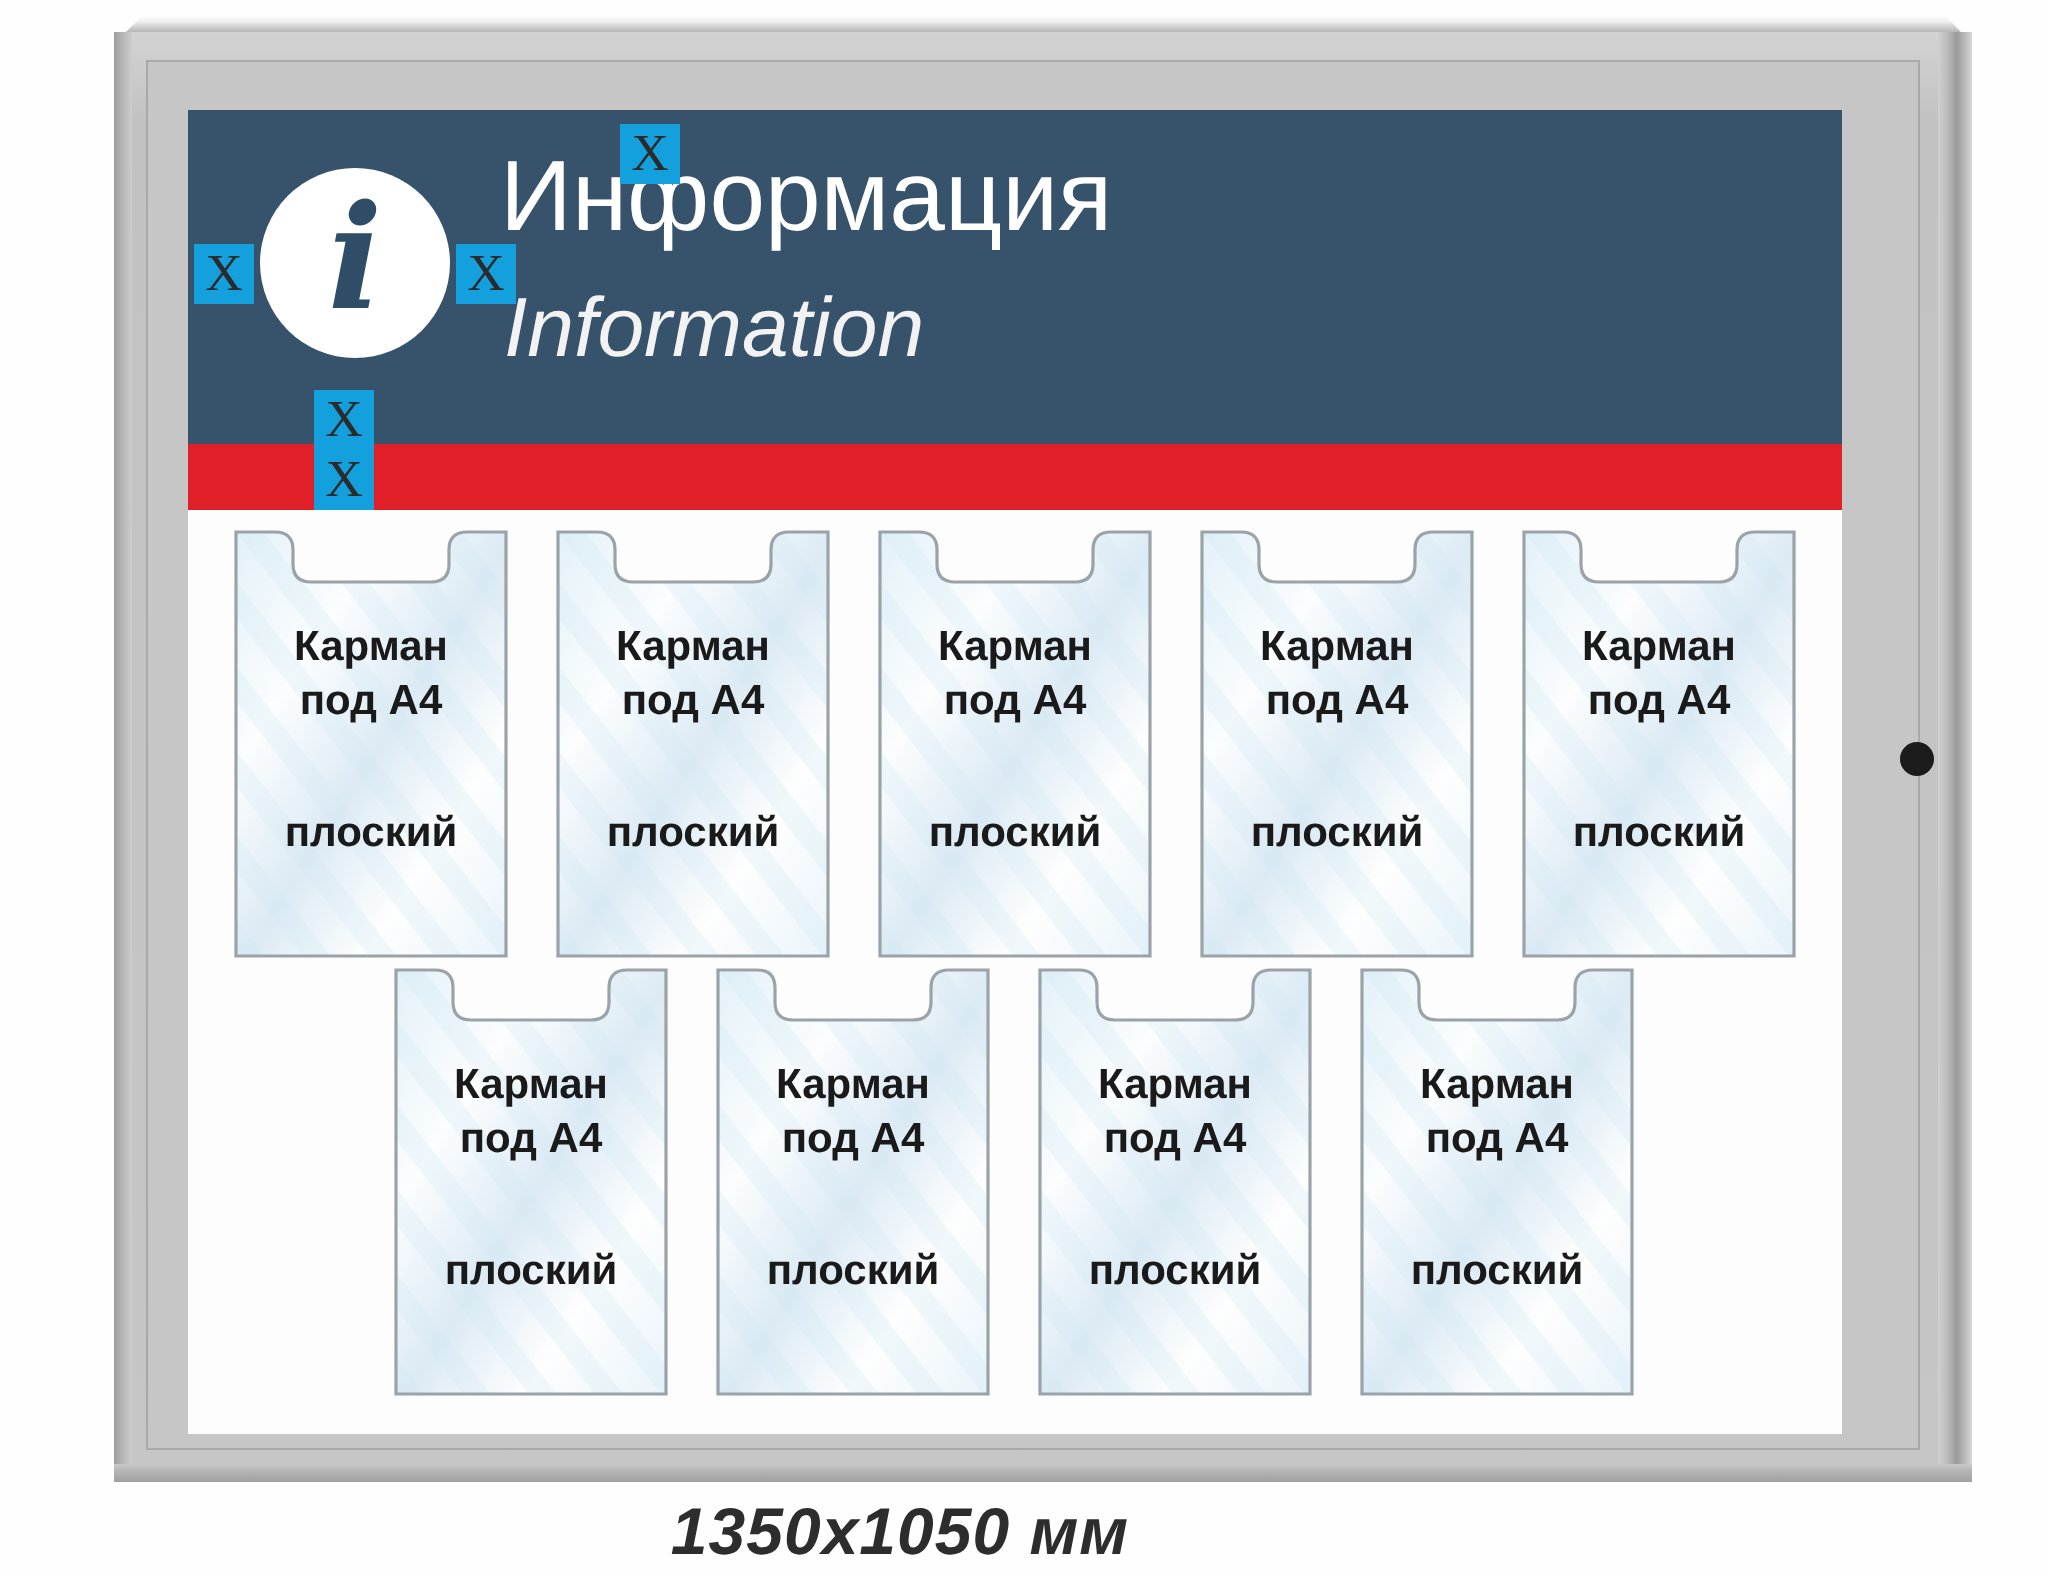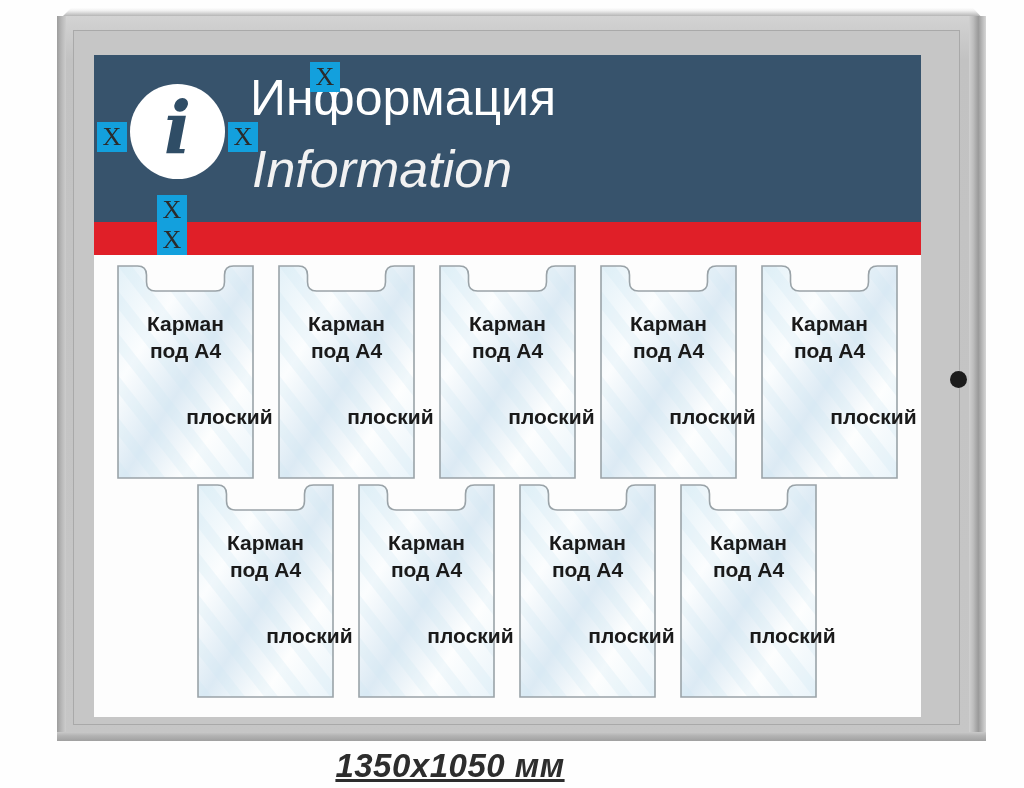--- a/index.html
+++ b/index.html
@@ -145,21 +145,21 @@
     font-weight: 300;
     color: #ffffff;
     letter-spacing: 0px;
     white-space: nowrap;
     line-height: 1.05;
   }
   .title-sub {
     position: absolute;
     left: 158px;
     top: 87px;
-    font-size: 52px;
+    font-size: 42px;
     font-style: italic;
     font-weight: 400;
     color: #f2f2f2;
     white-space: nowrap;
     line-height: 1.05;
   }
 
   
   .x-marker {
     position: absolute;
@@ -217,36 +217,34 @@
     pointer-events: none;
   }
   .pocket .lbl-top {
     top: 46px;
     font-size: 21px;
     line-height: 1.28;
   }
   .pocket .lbl-bottom {
     top: 140px;
     font-size: 21px;
-    padding-left: 44px;
   }
 
   
   .caption {
     position: absolute;
     left: 0;
     top: 747px;
     width: 900px;
     text-align: center;
     font-size: 33px;
     font-style: italic;
     font-weight: 700;
     color: #2d2d2d;
     letter-spacing: 0.5px;
-    text-decoration: underline;
   }
 </style>
 </head>
 <body>
 
 <div id="stage">
 
   <div class="frame-top-bevel"></div>
   <div class="frame-outer">
     <div class="frame-inner-line" style="left:16px;top:14px;width:887px;height:695px;"></div>

